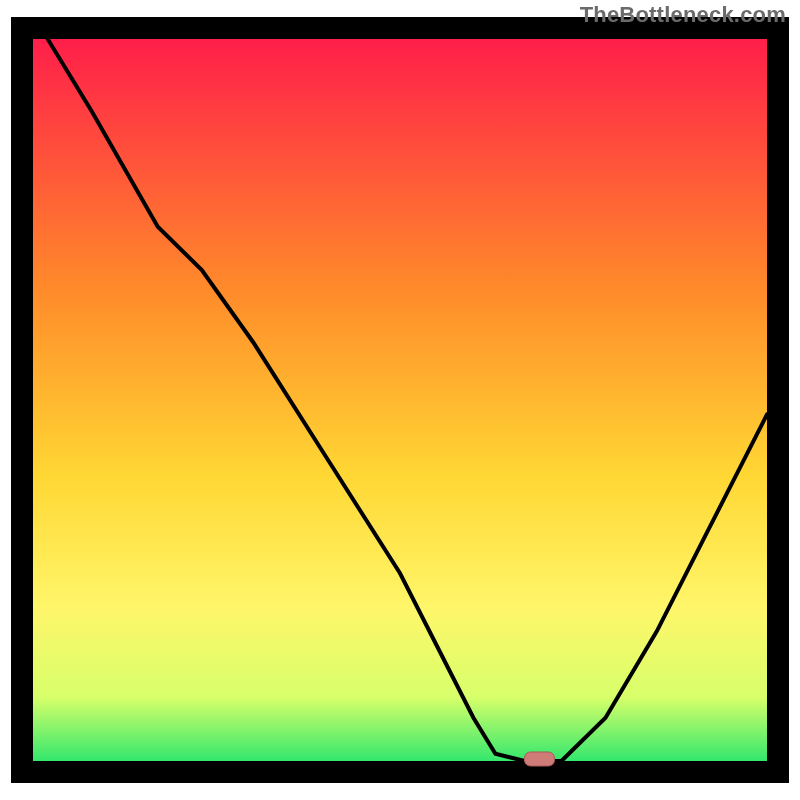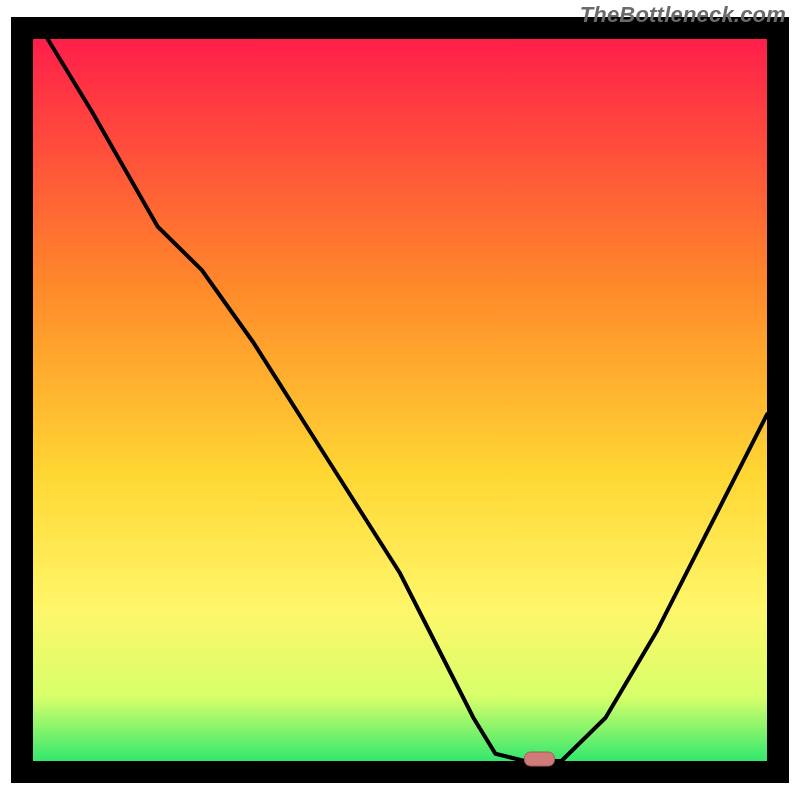--- a/index.html
+++ b/index.html
@@ -18,21 +18,20 @@
     height: 800px;
   }
   .watermark {
     position: absolute;
     top: 2px;
     right: 14px;
     font-size: 22px;
     font-weight: 600;
     color: #6b6b6b;
     letter-spacing: 0.2px;
-    font-style: italic;
   }
 </style>
 </head>
 <body>
 
 <div class="frame">
   <svg width="800" height="800" viewBox="0 0 800 800">
     <defs>
       <linearGradient id="bg-grad" x1="0" y1="0" x2="0" y2="1">
         <stop id="g0" offset="0%" stop-color="#ff1a4b"></stop>

